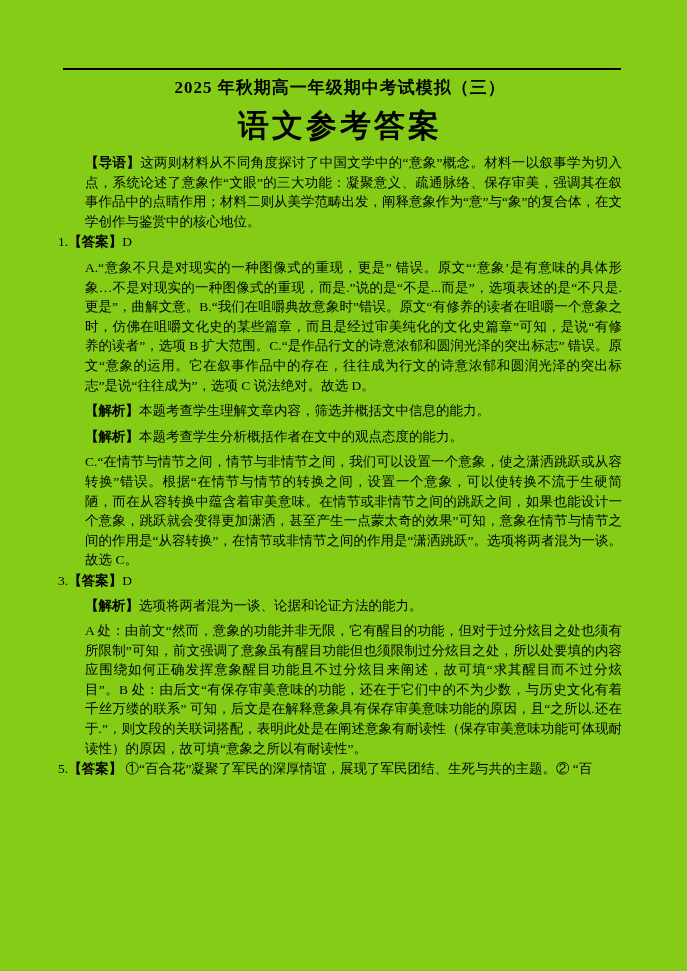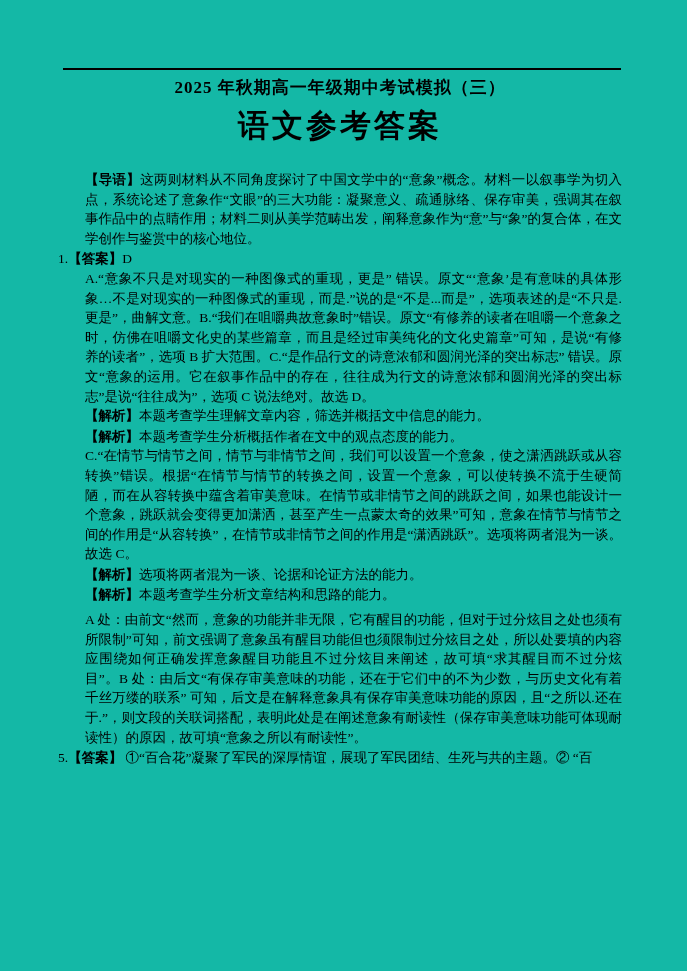--- a/index.html
+++ b/index.html
@@ -1,21 +1,21 @@
 <!DOCTYPE html>
 <html><head>
 <meta charset="utf-8">
 <style>
   * { margin: 0; padding: 0; box-sizing: border-box; }
   html, body { background: #e8e8e8; }
   .page {
     width: 687px;
     height: 971px;
     margin: 0 auto;
-    background: #14b8a6;
+    background: #84cc16;
     color: #000000;
     font-family: "Liberation Serif", "DejaVu Serif", serif;
     padding: 68px 65px 0 58px;
     overflow: hidden;
   }
   .top-rule {
     border-top: 2px solid #000;
     width: 558px;
     margin-left: 5px;
     margin-bottom: 6px;
@@ -25,29 +25,29 @@
     font-size: 17px;
     font-weight: bold;
     letter-spacing: 1px;
     margin-top: 6px;
   }
   .doc-title {
     text-align: center;
     font-size: 31px;
     font-weight: bold;
     letter-spacing: 3px;
-    margin: 6px 0 23px 0;
+    margin: 6px 0 0 0;
   }
   p.text {
     font-size: 13.5px;
     line-height: 19.6px;
     text-align: justify;
     word-break: break-all;
   }
-  .indent { margin-left: 27px; }
+  .indent { margin-left: 27px; margin-top: 6px; }
   .label { font-weight: bold; }
   .question { margin-top: 1px; }
   .gap-top { margin-top: 5px; }
   .q5 { }
 </style>
 </head>
 <body>
 
 <div class="page">
 
@@ -64,25 +64,25 @@
     <p class="text indent">A.“意象不只是对现实的一种图像式的重现，更是” 错误。原文“‘意象’是有意味的具体形象…不是对现实的一种图像式的重现，而是.”说的是“不是...而是”，选项表述的是“不只是.更是”，曲解文意。B.“我们在咀嚼典故意象时”错误。原文“有修养的读者在咀嚼一个意象之时，仿佛在咀嚼文化史的某些篇章，而且是经过审美纯化的文化史篇章”可知，是说“有修养的读者”，选项 B 扩大范围。C.“是作品行文的诗意浓郁和圆润光泽的突出标志” 错误。原文“意象的运用。它在叙事作品中的存在，往往成为行文的诗意浓郁和圆润光泽的突出标志”是说“往往成为”，选项 C 说法绝对。故选 D。</p>
     <p class="text indent"><span class="label">【解析】</span><span>本题考查学生理解文章内容，筛选并概括文中信息的能力。</span></p>
   </div>
 
   <div class="question">
     <p class="text indent"><span class="label">【解析】</span><span>本题考查学生分析概括作者在文中的观点态度的能力。</span></p>
     <p class="text indent">C.“在情节与情节之间，情节与非情节之间，我们可以设置一个意象，使之潇洒跳跃或从容转换”错误。根据“在情节与情节的转换之间，设置一个意象，可以使转换不流于生硬简陋，而在从容转换中蕴含着审美意味。在情节或非情节之间的跳跃之间，如果也能设计一个意象，跳跃就会变得更加潇洒，甚至产生一点蒙太奇的效果”可知，意象在情节与情节之间的作用是“从容转换”，在情节或非情节之间的作用是“潇洒跳跃”。选项将两者混为一谈。故选 C。</p>
   </div>
 
   <div class="question">
+    <p class="text"><span>3.</span><span class="label">【答案】</span><span>D</span></p>
     <p class="text indent"><span class="label">【解析】</span><span>选项将两者混为一谈、论据和论证方法的能力。</span></p>
   </div>
 
   <div class="question">
-    <p class="text indent"><span class="label">【解析】</span><span>本题考查学生分析文章结构和思路的能力。</span></p>
     <p class="text indent gap-top">A 处：由前文“然而，意象的功能并非无限，它有醒目的功能，但对于过分炫目之处也须有所限制”可知，前文强调了意象虽有醒目功能但也须限制过分炫目之处，所以处要填的内容应围绕如何正确发挥意象醒目功能且不过分炫目来阐述，故可填“求其醒目而不过分炫目”。B 处：由后文“有保存审美意味的功能，还在于它们中的不为少数，与历史文化有着千丝万缕的联系” 可知，后文是在解释意象具有保存审美意味功能的原因，且“之所以.还在于.”，则文段的关联词搭配，表明此处是在阐述意象有耐读性（保存审美意味功能可体现耐读性）的原因，故可填“意象之所以有耐读性”。</p>
   </div>
 
   <div class="question q5">
     <p class="text"><span>5.</span><span class="label">【答案】</span><span> </span><span>①“百合花”凝聚了军民的深厚情谊，展现了军民团结、生死与共的主题。② “百</span></p>
   </div>
 
 </div>
 
 </body></html>

